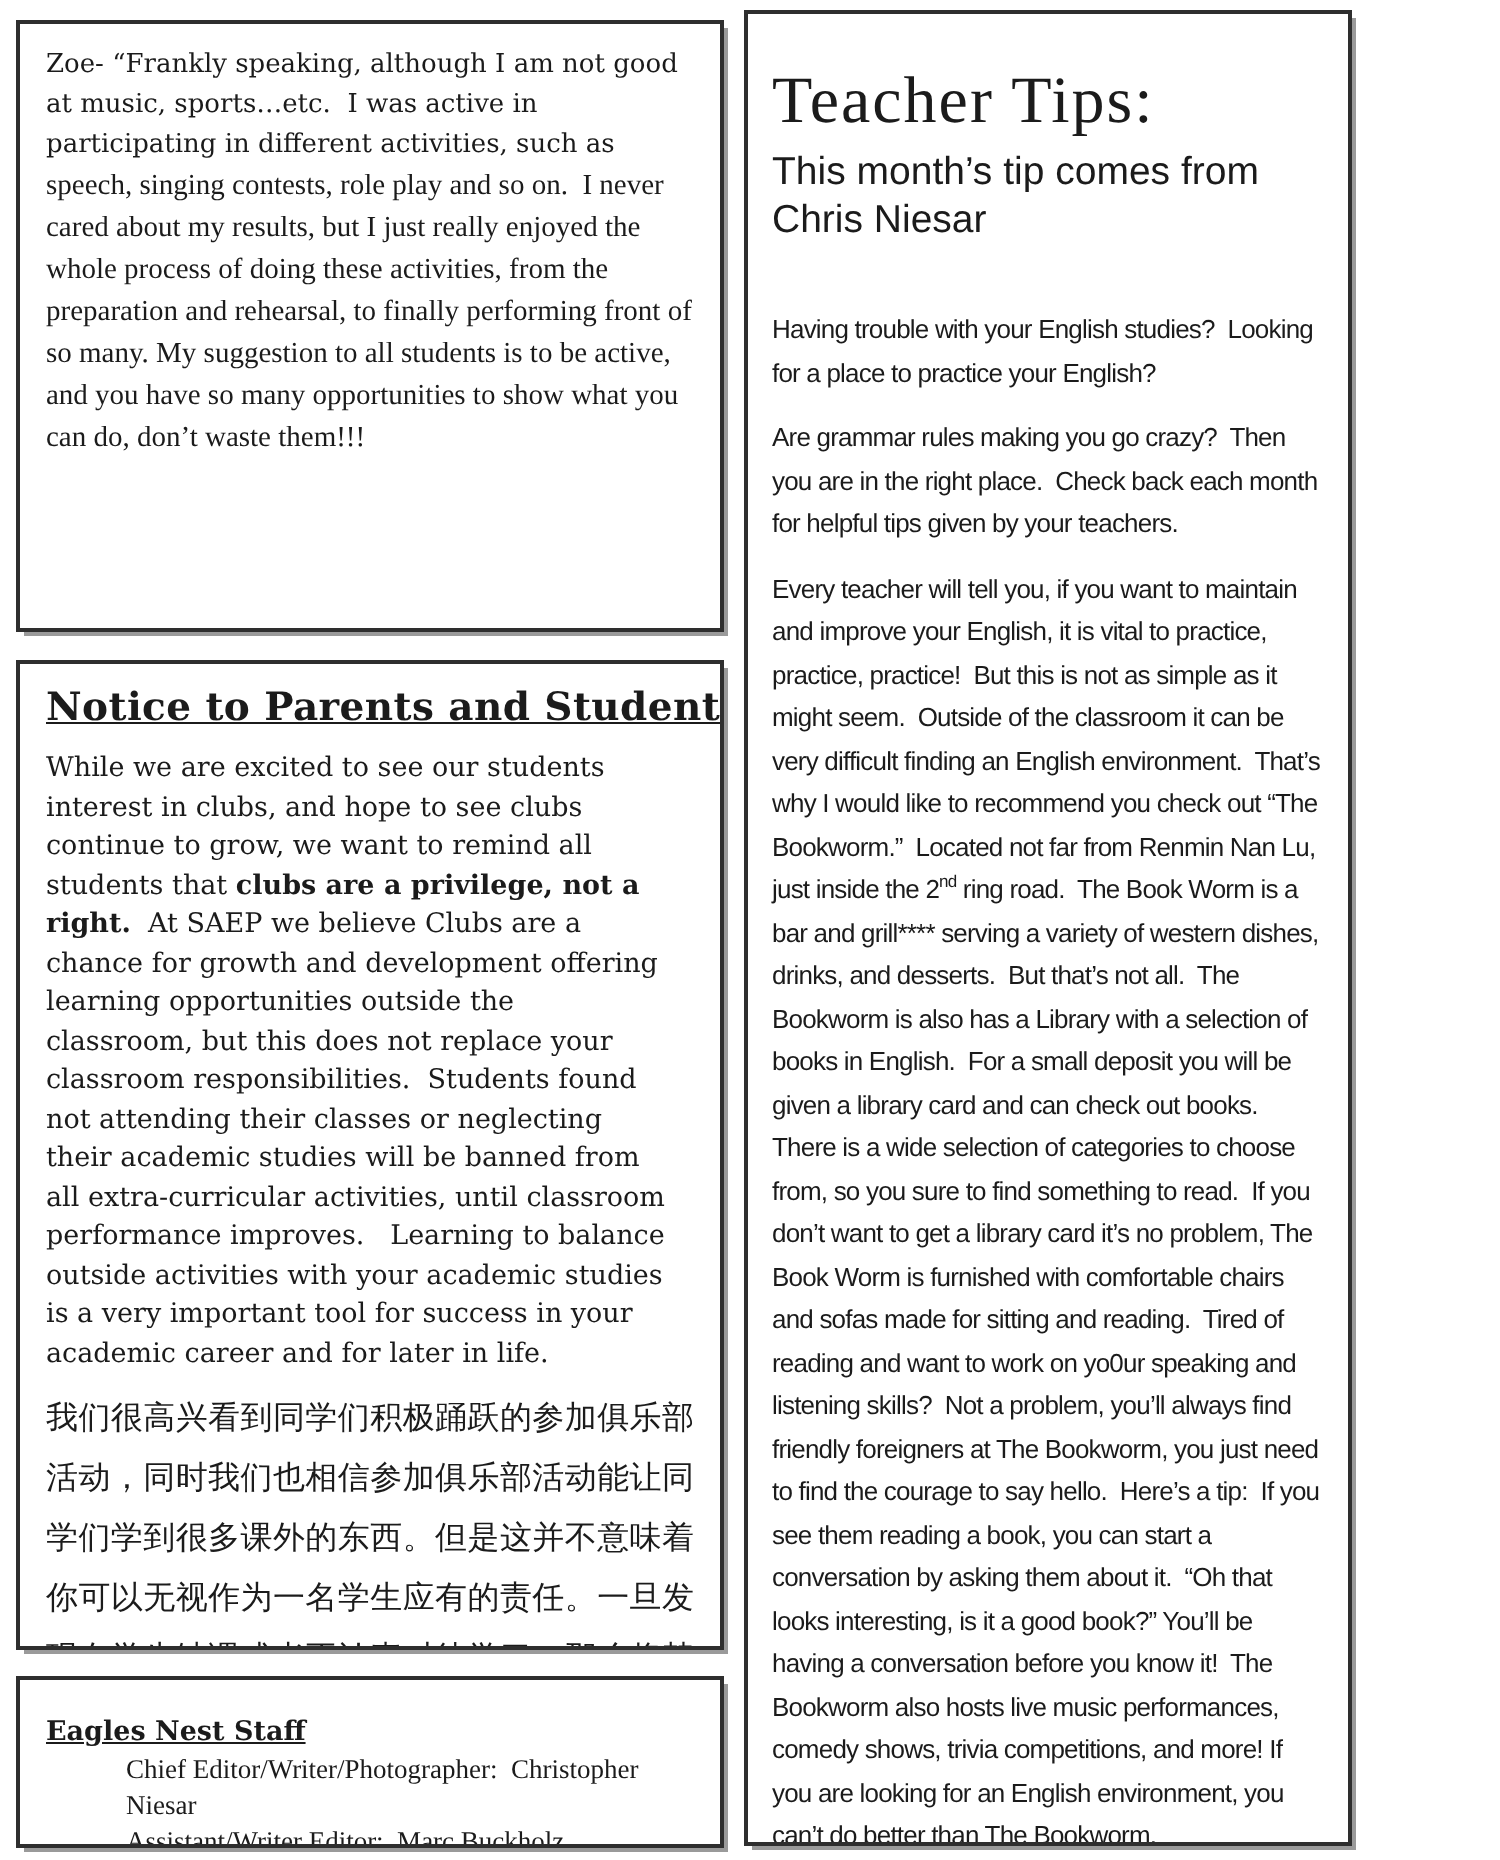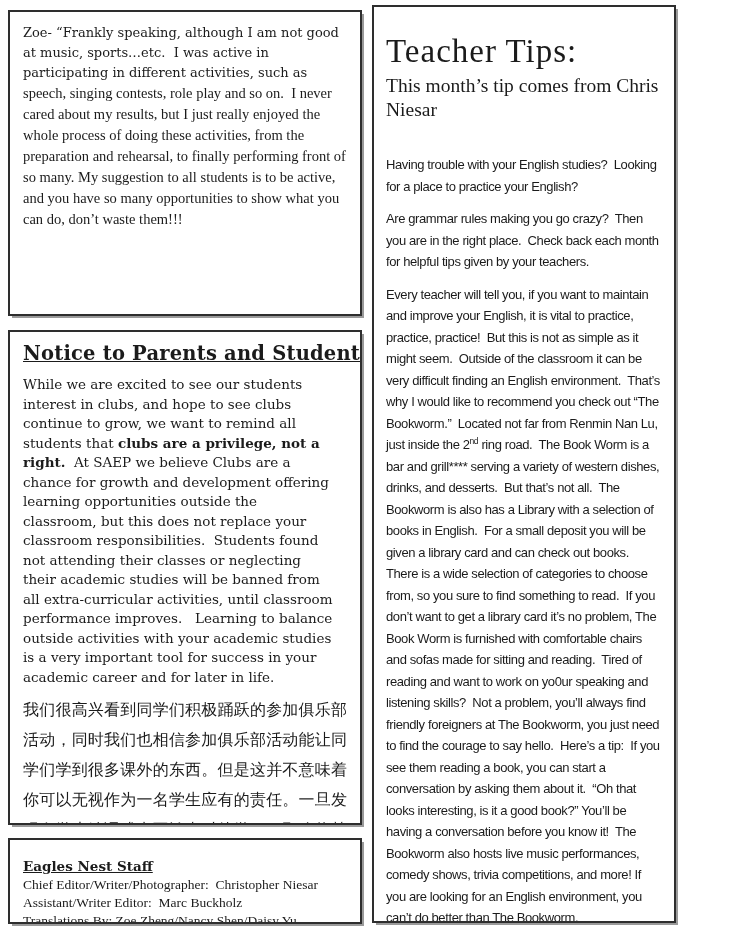--- a/index.html
+++ b/index.html
@@ -71,37 +71,37 @@
     font-size: 13.5px;
     line-height: 18px;
   }
   .staff-heading {
     margin: 12px 0 1px 0;
     font-family: "DejaVu Serif", serif;
     font-size: 13.5px;
     font-weight: bold;
     text-decoration: underline;
   }
-  .staff-line { white-space: pre-wrap; }
+  .staff-line { white-space: pre-wrap; margin-left: 40px; }
 
   
   .tips-box {
     left: 372px; top: 5px; width: 304px; height: 918px;
     padding: 24px 12px;
   }
   .tips-title {
     margin: 2px 0 4px 0;
     font-family: "Liberation Serif", serif;
     font-size: 33px;
     font-weight: normal;
     letter-spacing: 1px;
   }
   .tips-subtitle {
     margin: 0 0 32px 0;
-    font-family: Liberation Serif, serif;
+    font-family: Liberation Sans, sans-serif;
     font-size: 19.5px;
     line-height: 24px;
   }
   .tips-body p {
     margin: 0 0 11px 0;
     font-family: "Liberation Sans", sans-serif;
     font-size: 13px;
     letter-spacing: -0.4px;
     line-height: 21.5px;
     white-space: pre-wrap;

